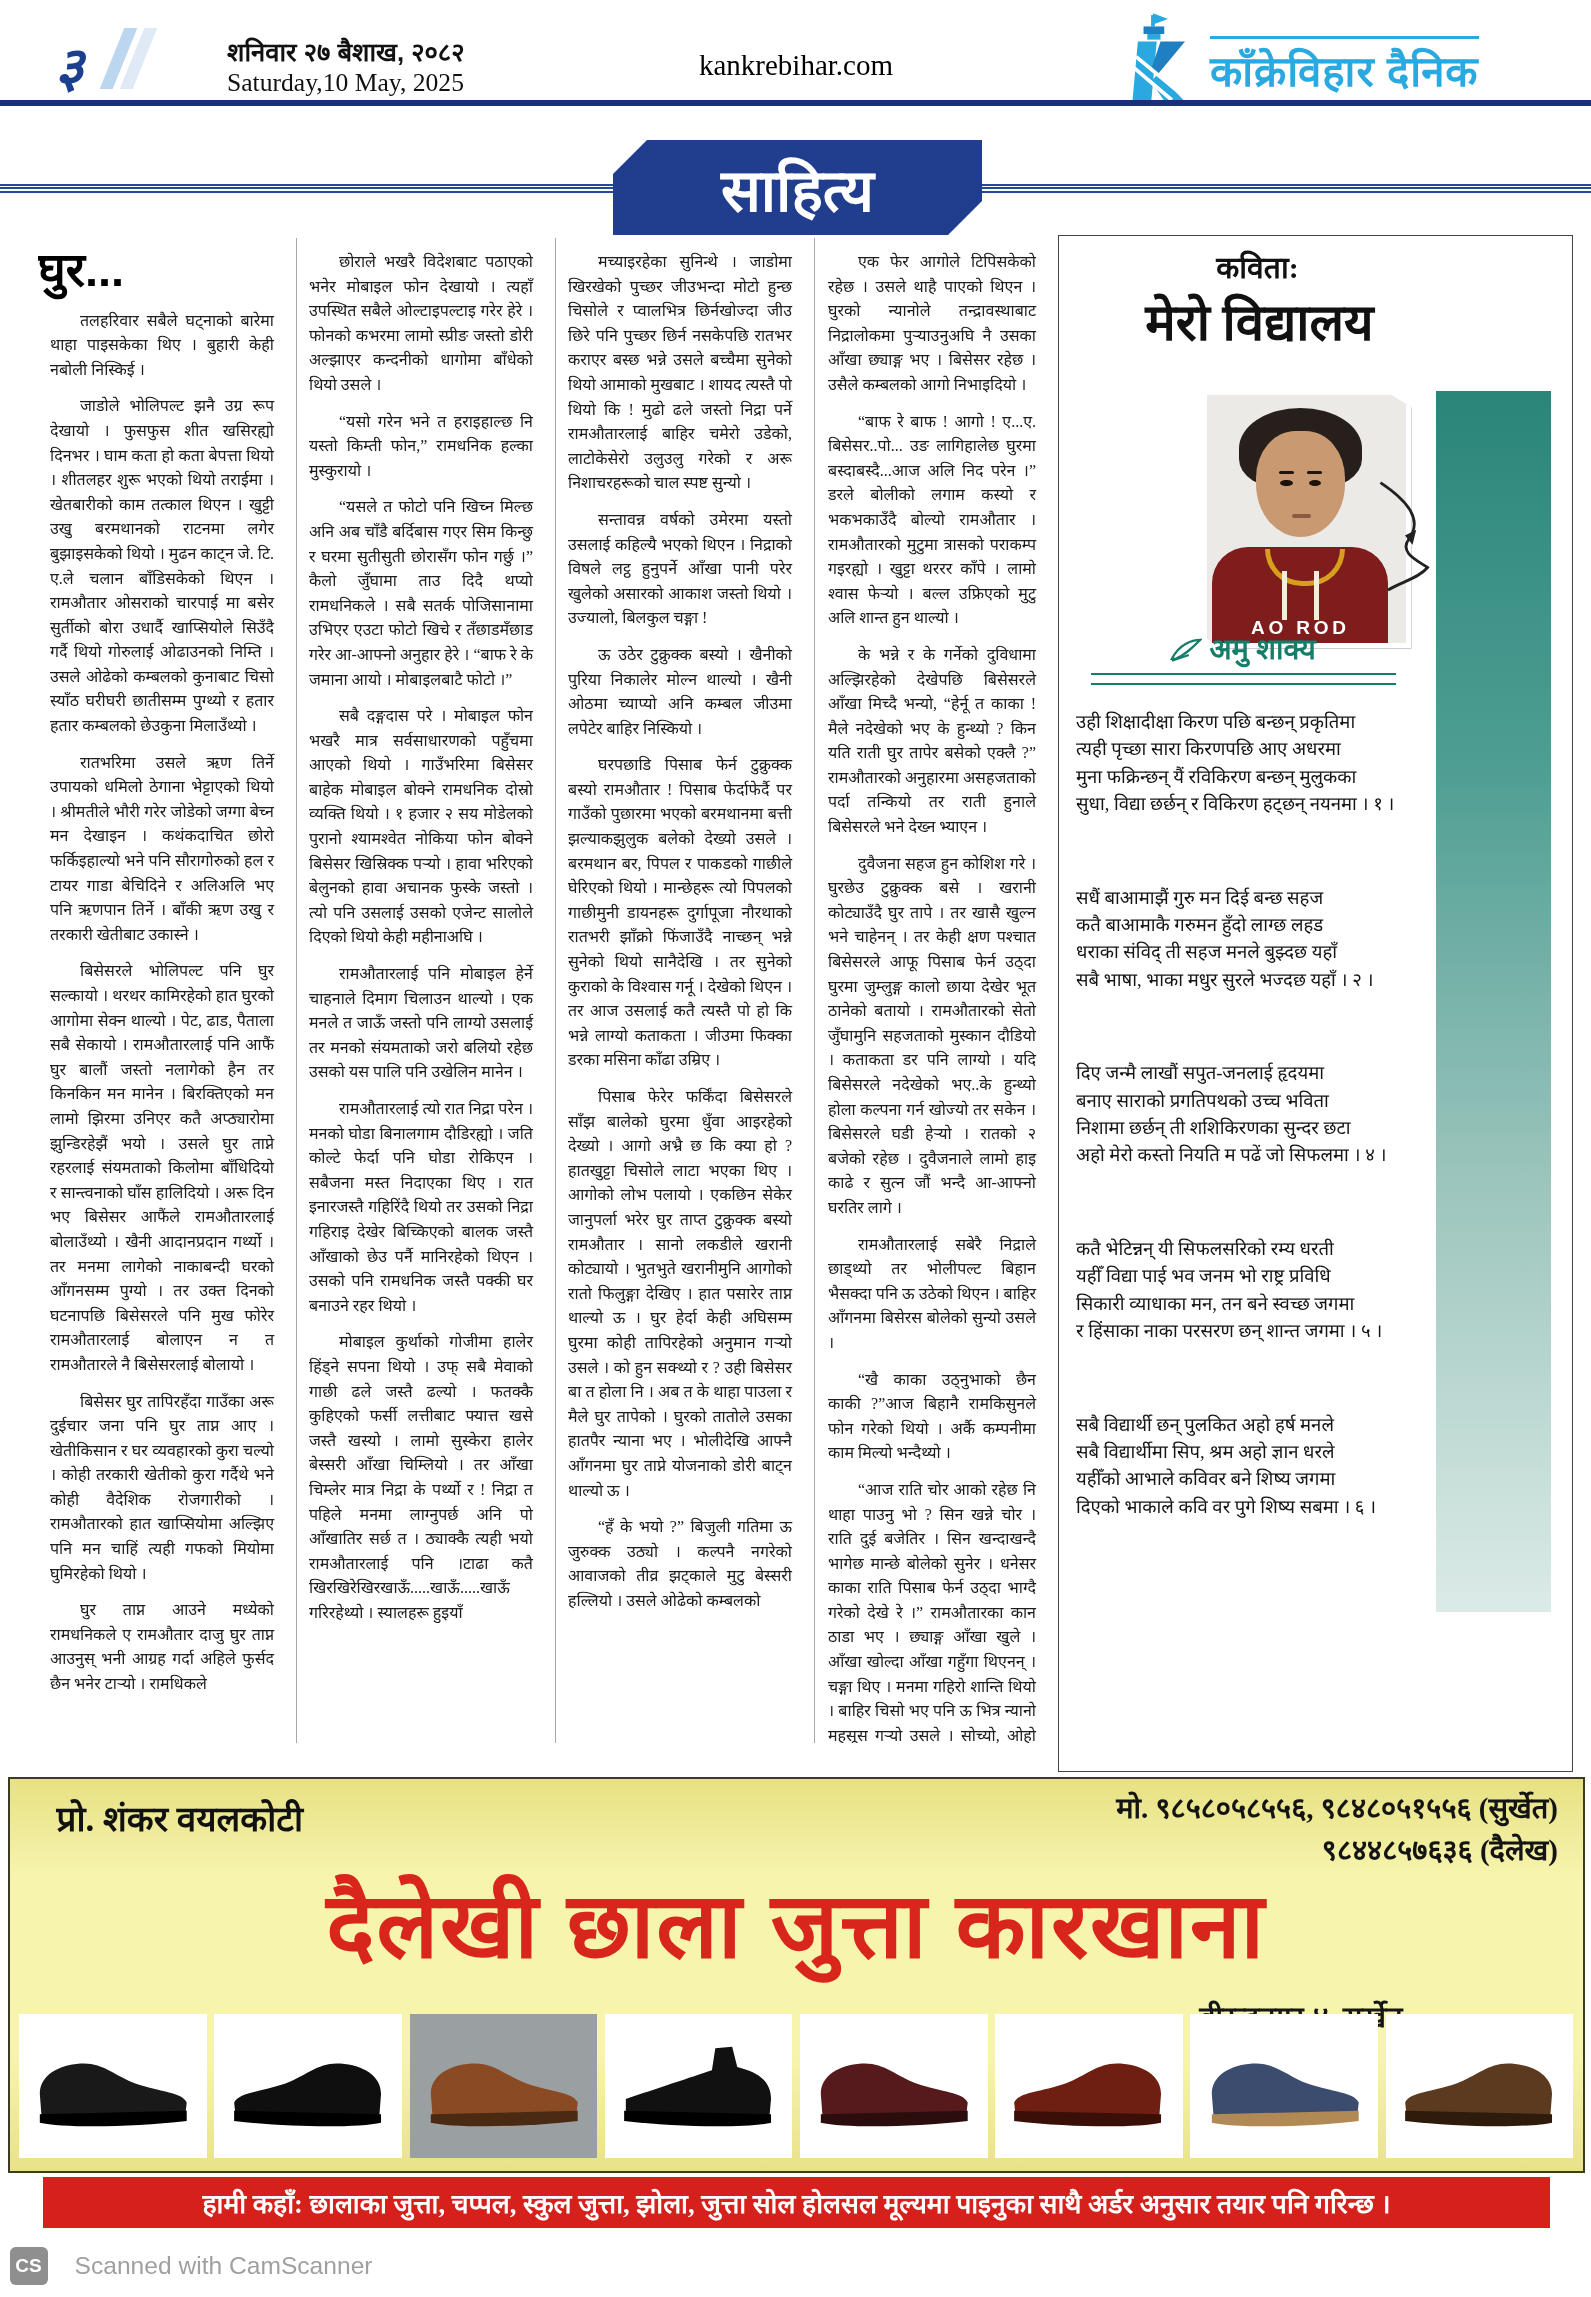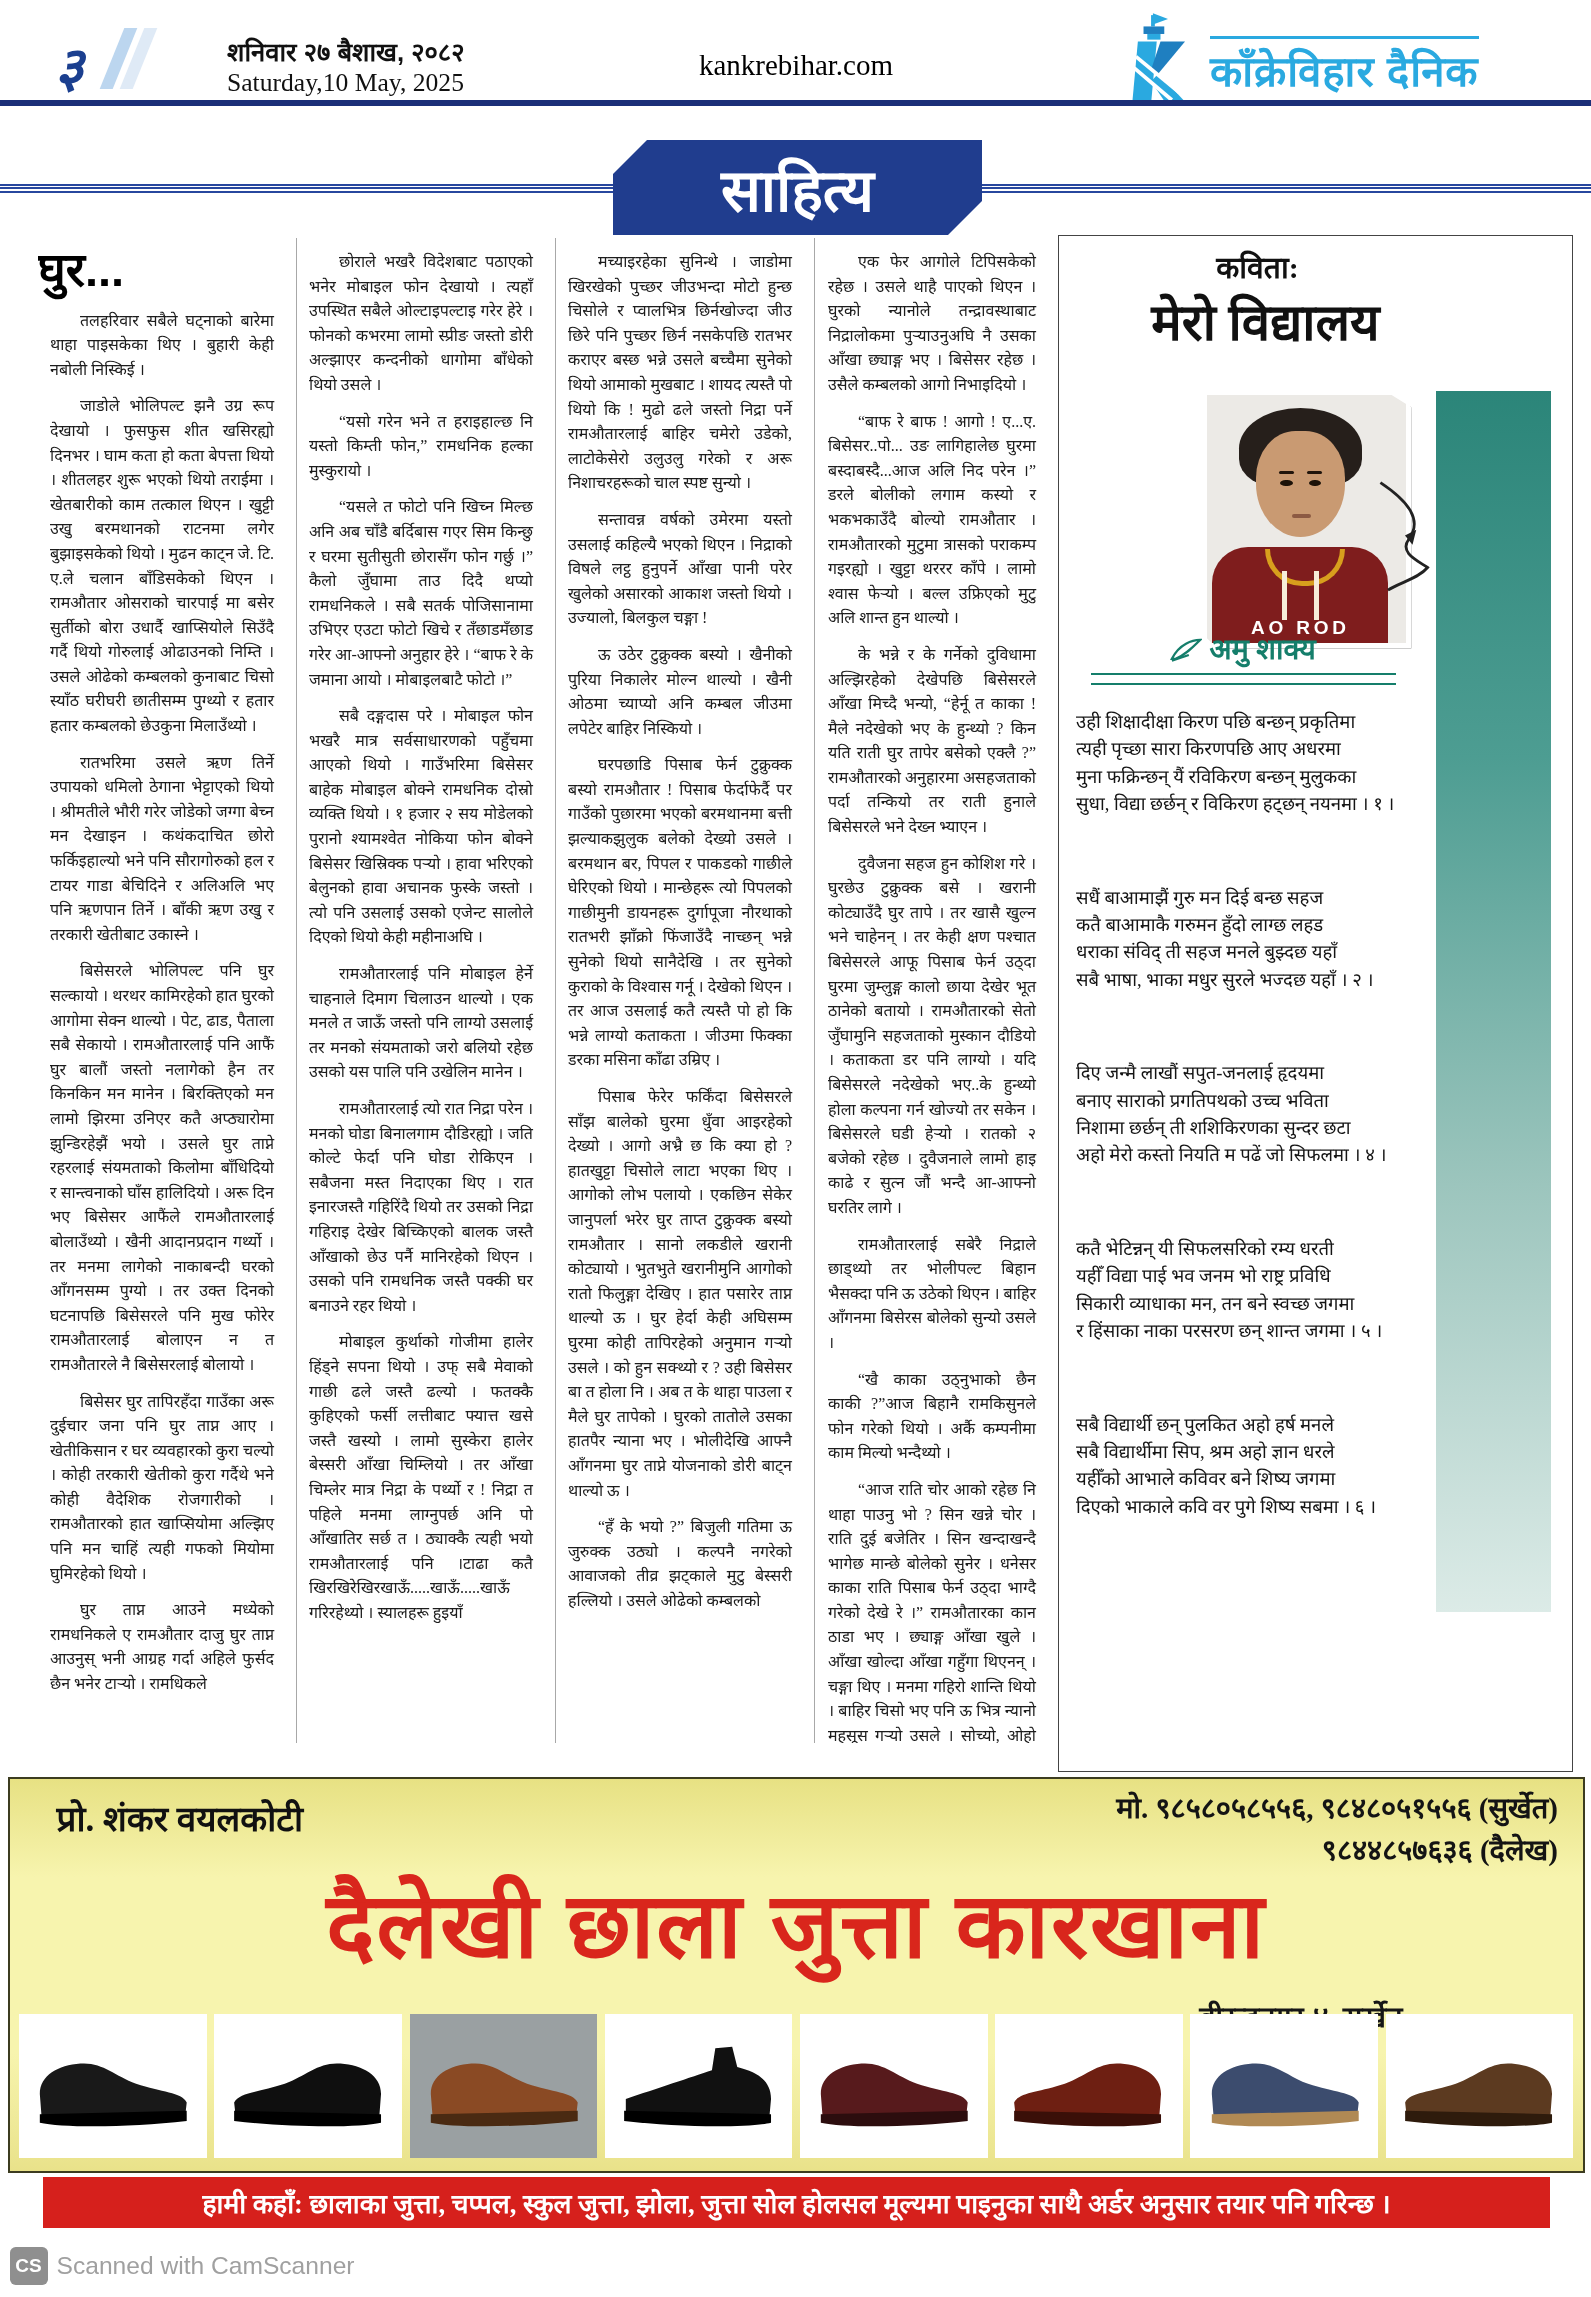--- a/index.html
+++ b/index.html
@@ -36,21 +36,21 @@
   #col1{left:38px;width:248px;}
   #col2{left:297px;width:248px;}
   #col3{left:556px;width:248px;}
   #col4{left:816px;width:232px;padding-right:0;}
   .story-title{font-size:47px;font-weight:bold;line-height:1.1;margin:5.7px 0 13.2px 0;color:#000;font-family:"Liberation Sans",sans-serif;}
   
   .poem-box{position:absolute;left:1058px;top:235px;width:513px;height:1535px;background:#fff;border:1.9px solid #444;}
   .teal-bar{position:absolute;left:377px;top:155px;width:115px;height:1221px;
     background:linear-gradient(to bottom,#2b8579 0%,#4d9d92 30%,#9cc5bd 65%,#dcebe7 100%);}
   .poem-kicker{position:absolute;left:0;width:397px;top:9.5px;text-align:center;font-size:30px;font-weight:bold;color:#111;}
-  .poem-title{position:absolute;left:8px;width:397px;top:49px;text-align:center;font-size:51px;font-weight:bold;color:#111;}
+  .poem-title{position:absolute;left:2px;width:397px;top:49px;text-align:center;font-size:51px;font-weight:bold;color:#111;}
   .photo{position:absolute;left:142px;top:153px;width:199px;height:248px;background:#fff;
     clip-path:polygon(0 0,86% 0,100% 7%,100% 100%,8% 100%,0 94%);
     box-shadow:13.2px 15px 8.5px rgba(70,70,70,.55);padding:5.7px;}
   .photo-inner{position:relative;width:100%;height:100%;background:#eceae6;overflow:hidden;}
   .hair{position:absolute;left:32px;top:13.2px;width:123px;height:81px;background:#261f1b;border-radius:54% 54% 40% 40%;}
   .face{position:absolute;left:49px;top:36px;width:89px;height:106px;background:#c99a72;border-radius:46% 46% 52% 52%;}
   .eye{position:absolute;top:49px;width:12.3px;height:6.6px;background:#1c1208;border-radius:50%;}
   .eye.l{left:24.6px;} .eye.r{left:53px;}
   .brow{position:absolute;top:40px;width:15px;height:3.8px;background:#21150c;border-radius:1.9px;}
   .brow.l{left:23px;} .brow.r{left:51px;}
@@ -74,21 +74,21 @@
   .ad-title{position:absolute;left:0;right:0;top:81px;text-align:center;font-size:91px;font-weight:bold;color:#d9261c;font-family:"Liberation Sans",sans-serif;letter-spacing:1.9px;}
   .ad-addr{position:absolute;right:180px;top:187px;font-size:29px;font-weight:bold;color:#161616;margin-top:30px;}
   .shoe-row{position:absolute;left:9.5px;right:9.5px;top:235px;height:144px;display:flex;gap:7.6px;}
   .shoe-tile{flex:1;background:#fff;display:flex;align-items:center;justify-content:center;overflow:hidden;}
   .shoe-tile svg{width:90%;height:88%;}
   .shoe-tile:nth-child(even) svg{transform:scaleX(-1);}
   .ad-strip{position:absolute;left:43px;top:2177px;width:1507px;height:51px;background:#d6201c;
     display:flex;align-items:center;justify-content:center;}
   .ad-strip span{color:#fff;font-size:26.5px;font-weight:bold;}
   
-  .wm{position:absolute;left:9.5px;top:2247px;display:flex;align-items:center;gap:9px;}
+  .wm{position:absolute;left:9.5px;top:2247px;display:flex;align-items:center;gap:27px;}
   .wm-logo{width:38px;height:38px;background:#8f8f8f;border-radius:5.7px;color:#fff;display:flex;align-items:center;justify-content:center;font-size:19px;font-weight:bold;font-family:"Liberation Sans",sans-serif;}
   .wm-text{color:#a0a0a0;font-size:24.6px;font-family:"Liberation Sans",sans-serif;}
 </style>
 </head>
 <body>
 
 <div class="page">
 
   <div class="hdr-pagenum">३</div>
   <div class="pg-stripe pg-s1"></div>

